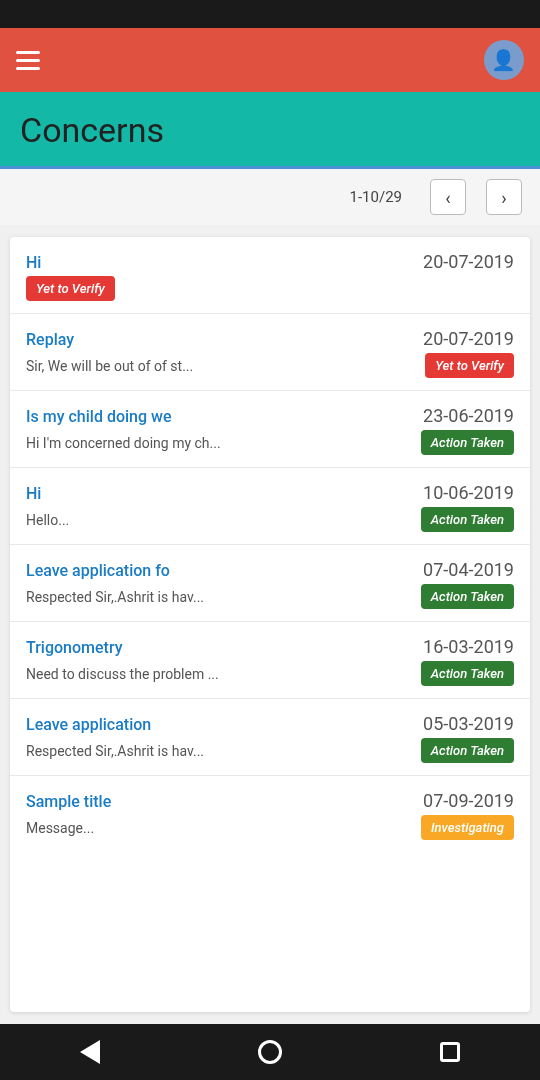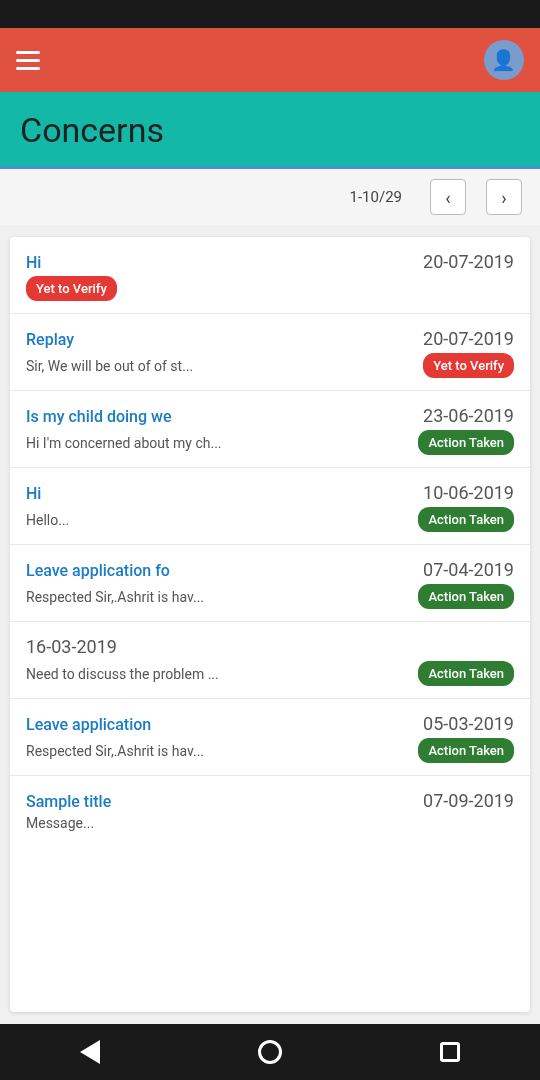--- a/index.html
+++ b/index.html
@@ -135,25 +135,26 @@
     }
     .concern-preview {
       font-size: 14px;
       color: #555;
       flex: 1;
       margin-right: 8px;
     }
     .badge {
       display: inline-block;
       padding: 5px 10px;
-      border-radius: 11px;
+      border-radius: 4px;
       font-size: 13px;
       font-weight: 500;
       color: #fff;
       white-space: nowrap;
+      font-style: italic;
     }
     .badge-yet-to-verify { background: #e53935; }
     .badge-action-taken { background: #2e7d32; margin-left: 16px; }
     .badge-investigating { background: #f9a825; }
 
     
     .bottom-nav {
       height: 56px;
       background: #1a1a1a;
       display: flex;
@@ -235,21 +236,21 @@
       <span class="concern-preview">Sir, We will be out of of st...</span>
       <span class="badge badge-yet-to-verify">Yet to Verify</span>
     </div>
   </div>
     <div class="concern-item">
     <div class="concern-top">
       <span class="concern-title">Is my child doing we</span>
       <span class="concern-date">23-06-2019</span>
     </div>
     <div class="concern-bottom">
-      <span class="concern-preview">Hi I'm concerned about my ch...</span>
+      <span class="concern-preview">Hi I'm concerned doing my ch...</span>
       <span class="badge badge-action-taken">Action Taken</span>
     </div>
   </div>
     <div class="concern-item">
     <div class="concern-top">
       <span class="concern-title">Hi</span>
       <span class="concern-date">10-06-2019</span>
     </div>
     <div class="concern-bottom">
       <span class="concern-preview">Hello...</span>
@@ -261,20 +262,21 @@
       <span class="concern-title">Leave application fo</span>
       <span class="concern-date">07-04-2019</span>
     </div>
     <div class="concern-bottom">
       <span class="concern-preview">Respected Sir,.Ashrit is hav...</span>
       <span class="badge badge-action-taken">Action Taken</span>
     </div>
   </div>
     <div class="concern-item">
     <div class="concern-top">
+      <span class="concern-title">Trigonometry</span>
       <span class="concern-date">16-03-2019</span>
     </div>
     <div class="concern-bottom">
       <span class="concern-preview">Need to discuss the problem ...</span>
       <span class="badge badge-action-taken">Action Taken</span>
     </div>
   </div>
     <div class="concern-item">
     <div class="concern-top">
       <span class="concern-title">Leave application</span>
@@ -285,20 +287,21 @@
       <span class="badge badge-action-taken">Action Taken</span>
     </div>
   </div>
     <div class="concern-item">
     <div class="concern-top">
       <span class="concern-title">Sample title</span>
       <span class="concern-date">07-09-2019</span>
     </div>
     <div class="concern-bottom">
       <span class="concern-preview">Message...</span>
+      <span class="badge badge-investigating">Investigating</span>
     </div>
   </div>
   </div>
 
 <div class="bottom-nav">
   <div class="nav-btn">
     <div class="back-triangle"></div>
   </div>
   <div class="nav-btn">
     <div class="home-circle"></div>

